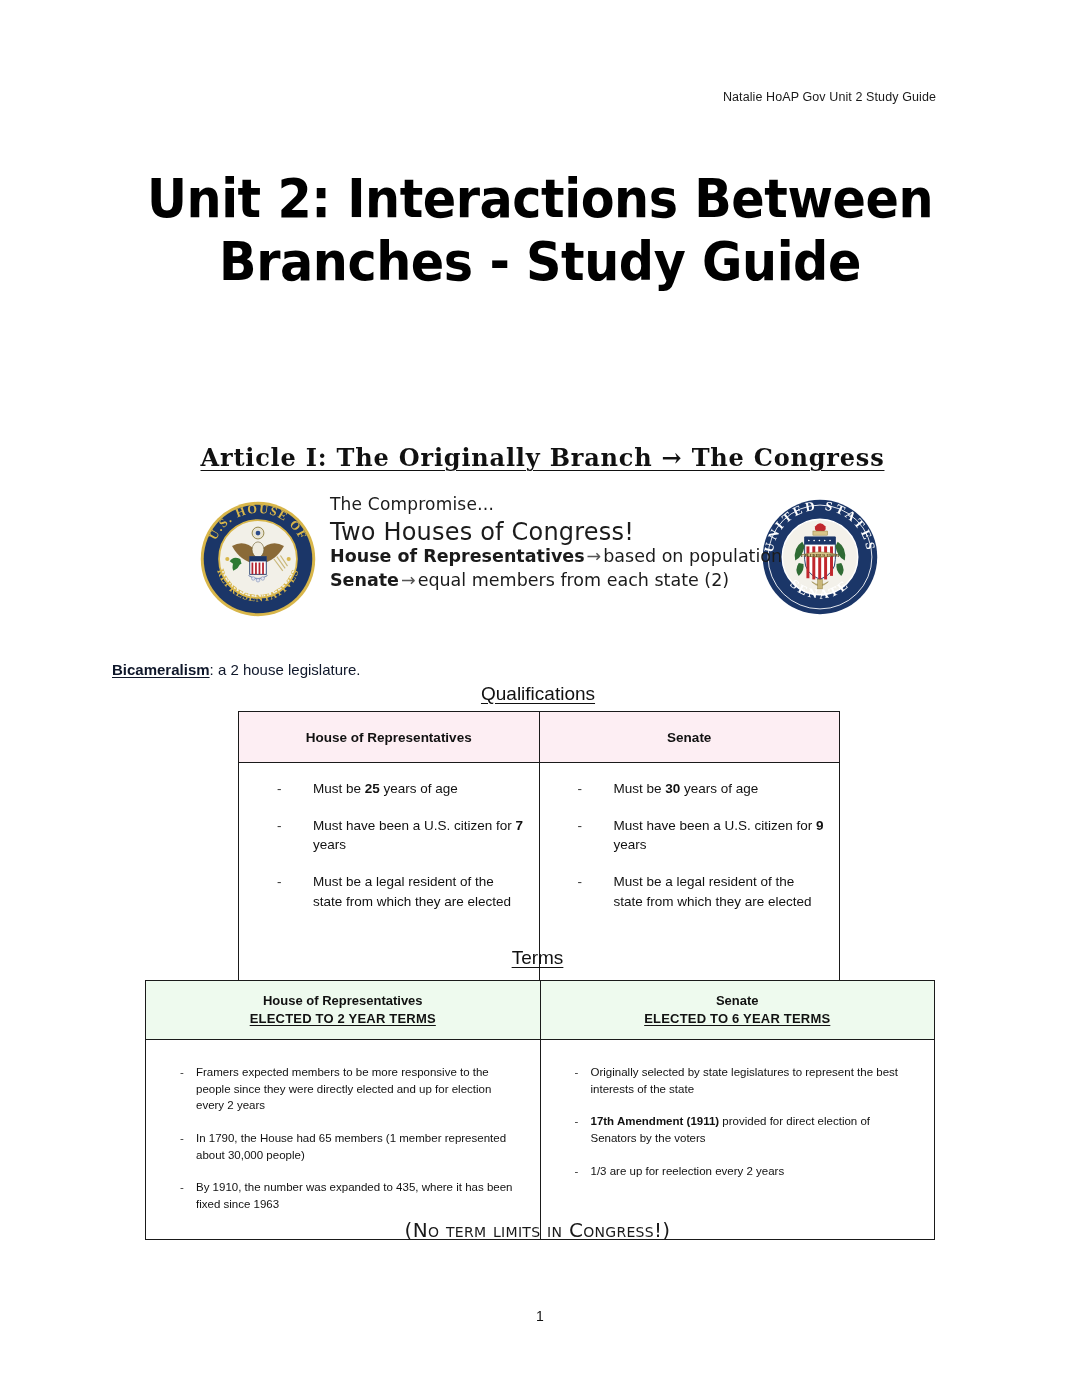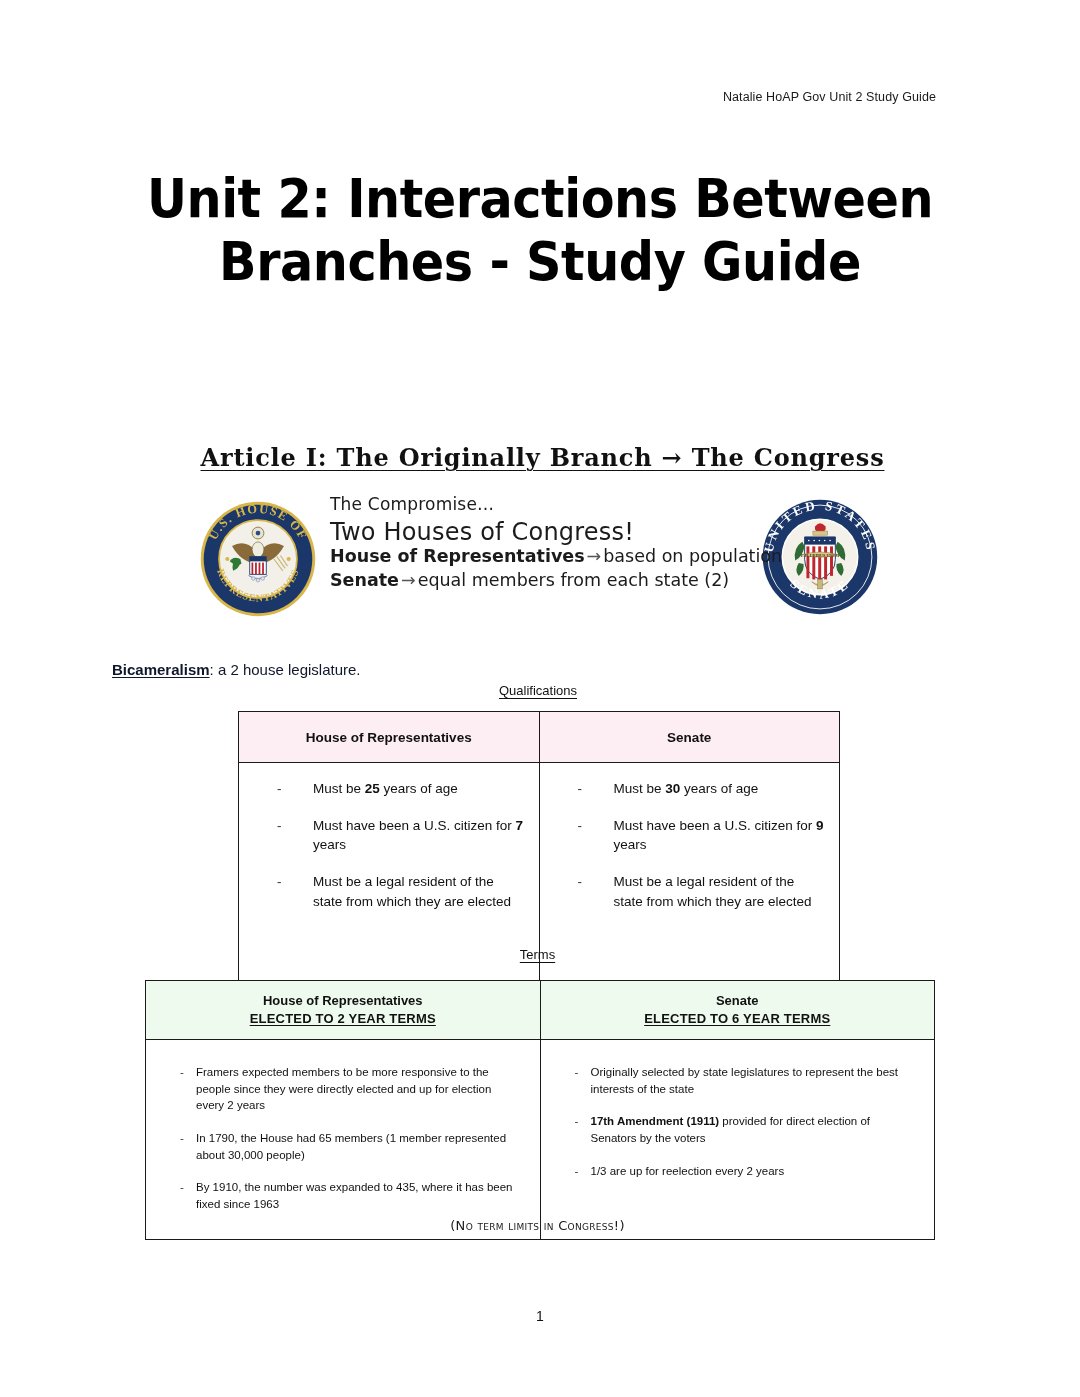--- a/index.html
+++ b/index.html
@@ -144,21 +144,21 @@
   .bicameralism .term {
     font-weight: 700;
     text-decoration: underline;
     text-underline-offset: 2px;
   }
 
   
   .section-label {
     position: absolute;
     text-align: center;
-    font-size: 13px;
+    font-size: 19px;
     color: #111;
     text-decoration: underline;
     text-underline-offset: 3px;
   }
   #label-qualifications { top: 683px; left: 238px; width: 600px; }
   #label-terms { top: 947px; left: 140px; width: 795px; }
 
   
   .tbl {
     position: absolute;
@@ -254,21 +254,21 @@
   .b { font-weight: 700; }
 
   
   .term-limits-note {
     position: absolute;
     top: 1218px;
     left: 140px;
     width: 795px;
     text-align: center;
     font-family: "DejaVu Sans", sans-serif;
-    font-size: 13px;
+    font-size: 20px;
     letter-spacing: 0.3px;
     color: #1a1a1a;
     font-variant: small-caps;
   }
   .page-number {
     position: absolute;
     top: 1308px;
     left: 0;
     width: 1080px;
     text-align: center;

